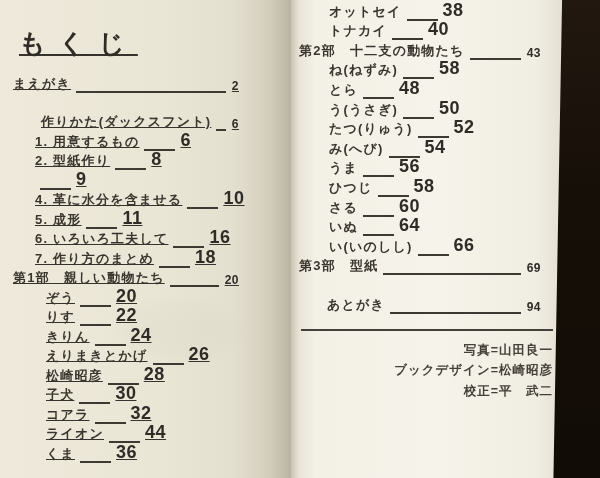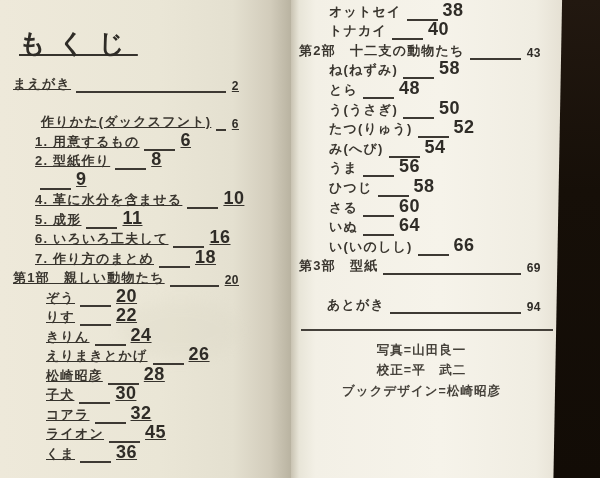--- a/index.html
+++ b/index.html
@@ -46,21 +46,21 @@
   .pg{font-weight:700;font-size:18px;color:#2f2c27;letter-spacing:.5px;}
   .row.section .pg{font-size:12px;}
   .row.gap{margin-top:19px;margin-left:28px;}
 
   
   .right-content{position:absolute;left:8px;top:1px;width:256px;color:#36332d;}
   .right-content .row{height:19.6px;}
   .right-content .row.sub2{padding-left:30px;}
   .right-content .row.section{padding-right:14px;}
   .rule{border:none;border-top:2px solid #44403a;margin:15px 0 0 2px;width:252px;}
-  .credits{margin-top:9px;text-align:center;padding-right:11px;}
+  .credits{margin-top:9px;text-align:right;padding-right:2px;}
   .credit-line{font-size:12.5px;font-weight:700;letter-spacing:1px;color:#45413a;line-height:20.5px;white-space:nowrap;}
 </style>
 </head>
 <body>
 
 <div class="photo">
 
   <div class="left-page">
     <div class="smudge s3"></div>
     <div class="left-content">
@@ -146,21 +146,21 @@
             <span class="pg">30</span>
           </div>
           <div class="row sub2">
             <span class="lbl">コアラ</span>
             <span class="leader"></span>
             <span class="pg">32</span>
           </div>
           <div class="row sub2">
             <span class="lbl">ライオン</span>
             <span class="leader"></span>
-            <span class="pg">45</span>
+            <span class="pg">44</span>
           </div>
           <div class="row sub2">
             <span class="lbl">くま</span>
             <span class="leader"></span>
             <span class="pg">36</span>
           </div>
         </div>
     </div>
   </div>
 
@@ -240,20 +240,20 @@
           </div>
           <div class="row section gap">
             <span class="lbl">あとがき</span>
             <span class="leader"></span>
             <span class="pg">94</span>
           </div>
         </div>
       <hr class="rule">
       <div class="credits" id="credits">
           <div class="credit-line">写真=山田良一</div>
+          <div class="credit-line">ブックデザイン=松崎昭彦</div>
           <div class="credit-line">校正=平　武二</div>
-          <div class="credit-line">ブックデザイン=松崎昭彦</div>
         </div>
     </div>
   </div>
 
   <div class="dark-edge"></div>
 </div>
 
 </body></html>

